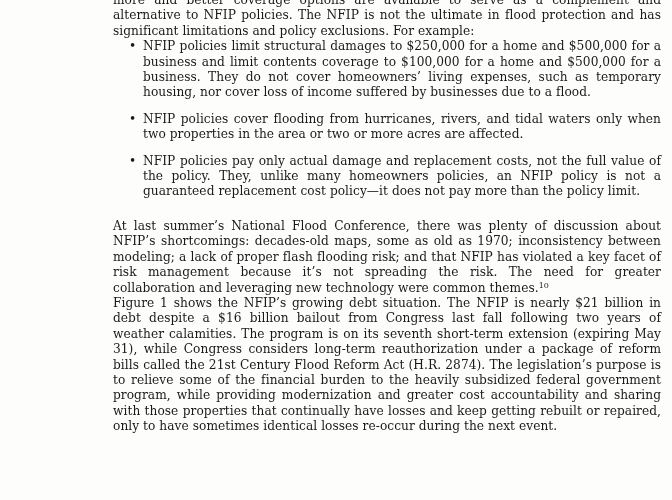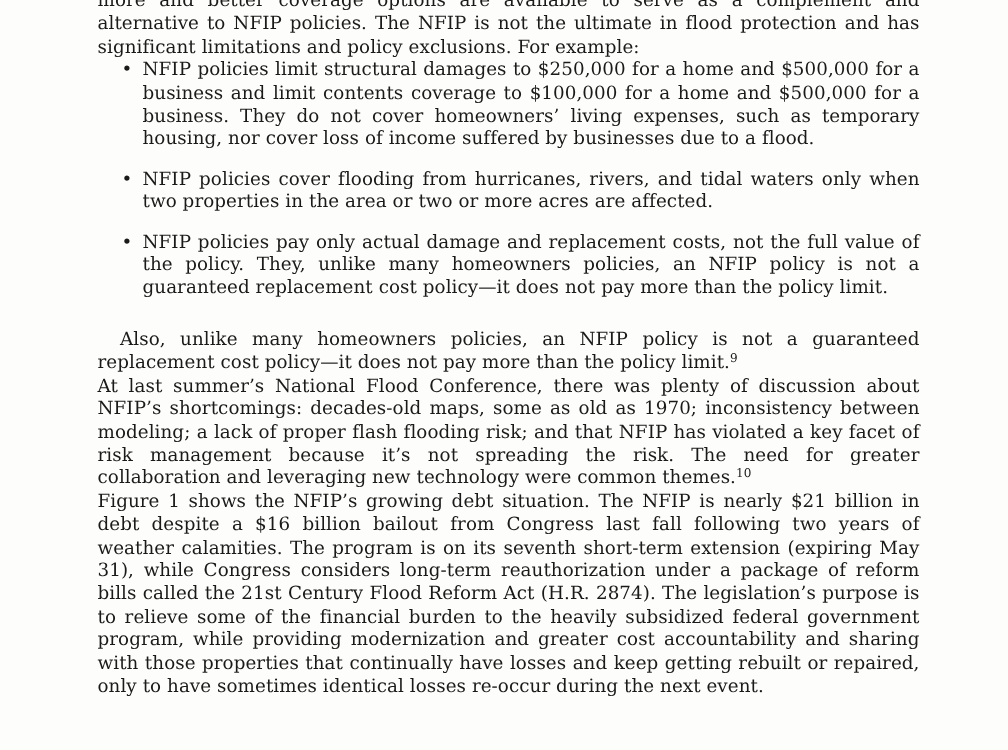--- a/index.html
+++ b/index.html
@@ -7,20 +7,21 @@
   body {
     background: var(--paper, #fdfdfc);
     overflow: hidden;
     position: relative;
     font-family: "DejaVu Serif", serif;
   }
   .page {
     position: absolute;
     inset: 0;
     background: var(--paper, #fdfdfc);
+    margin-left: 48px;
   }
   .text-column {
     position: absolute;
     left: 65px;
     top: -7px;
     width: 548px;
     color: var(--ink, #1d1d1b);
     font-size: 12.2px;
     line-height: 15.4px;
     text-align: justify;
@@ -73,20 +74,19 @@
       <li>
         <span class="bullet-marker">•</span>
         <span>NFIP policies cover flooding from hurricanes, rivers, and tidal waters only when two properties in the area or two or more acres are affected.</span>
       </li>
       <li>
         <span class="bullet-marker">•</span>
         <span>NFIP policies pay only actual damage and replacement costs, not the full value of the policy. They, unlike many homeowners policies, an NFIP policy is not a guaranteed replacement cost policy—it does not pay more than the policy limit.</span>
       </li>
     </ul>
 
-    <p class="para quote"><span>Also, unlike many homeowners policies, an NFIP policy is not a guaranteed replacement cost policy—it does not pay more than the policy limit.</span><sup class="footnote-ref">9</sup></p>
 
     <p class="para conference"><span>At last summer’s National Flood Conference, there was plenty of discussion about NFIP’s shortcomings: decades-old maps, some as old as 1970; inconsistency between modeling; a lack of proper flash flooding risk; and that NFIP has violated a key facet of risk management because it’s not spreading the risk. The need for greater collaboration and leveraging new technology were common themes.</span><sup class="footnote-ref">10</sup></p>
 
     <p class="para figure">Figure 1 shows the NFIP’s growing debt situation. The NFIP is nearly $21 billion in debt despite a $16 billion bailout from Congress last fall following two years of weather calamities. The program is on its seventh short-term extension (expiring May 31), while Congress considers long-term reauthorization under a package of reform bills called the 21st Century Flood Reform Act (H.R. 2874). The legislation’s purpose is to relieve some of the financial burden to the heavily subsidized federal government program, while providing modernization and greater cost accountability and sharing with those properties that continually have losses and keep getting rebuilt or repaired, only to have sometimes identical losses re-occur during the next event.</p>
 
   </div>
 </div>
 
 </body></html>

